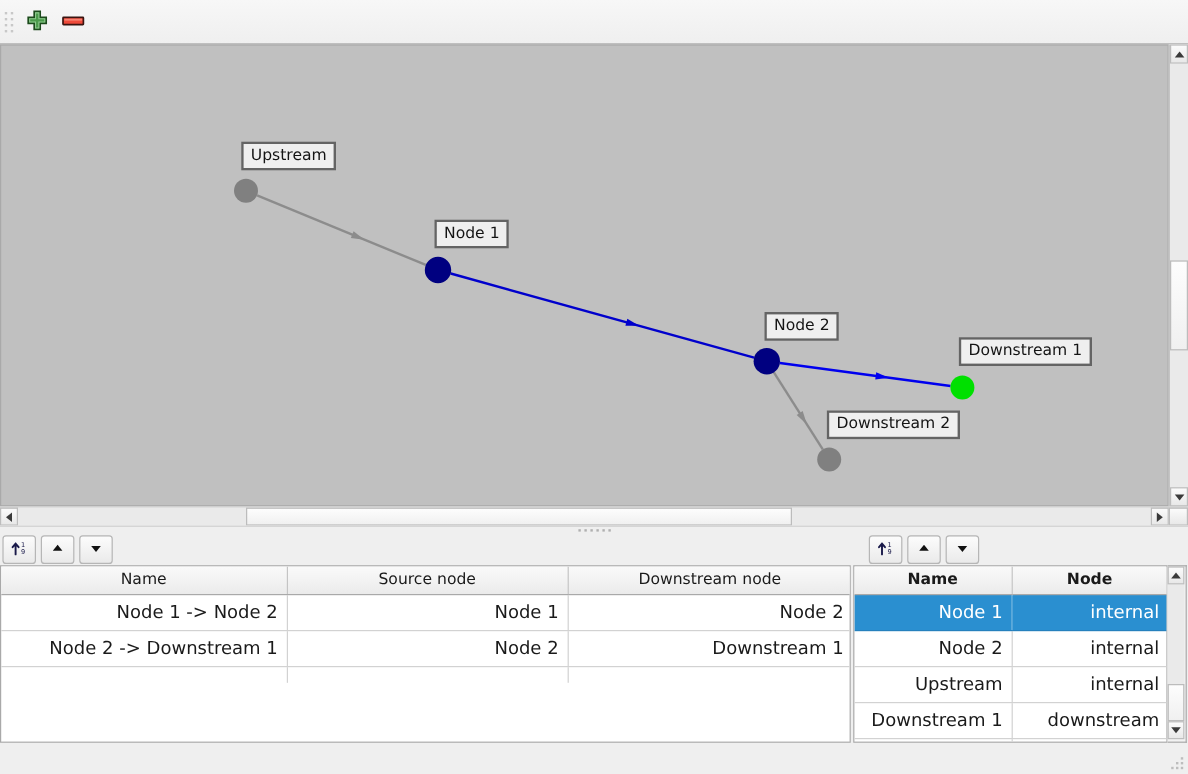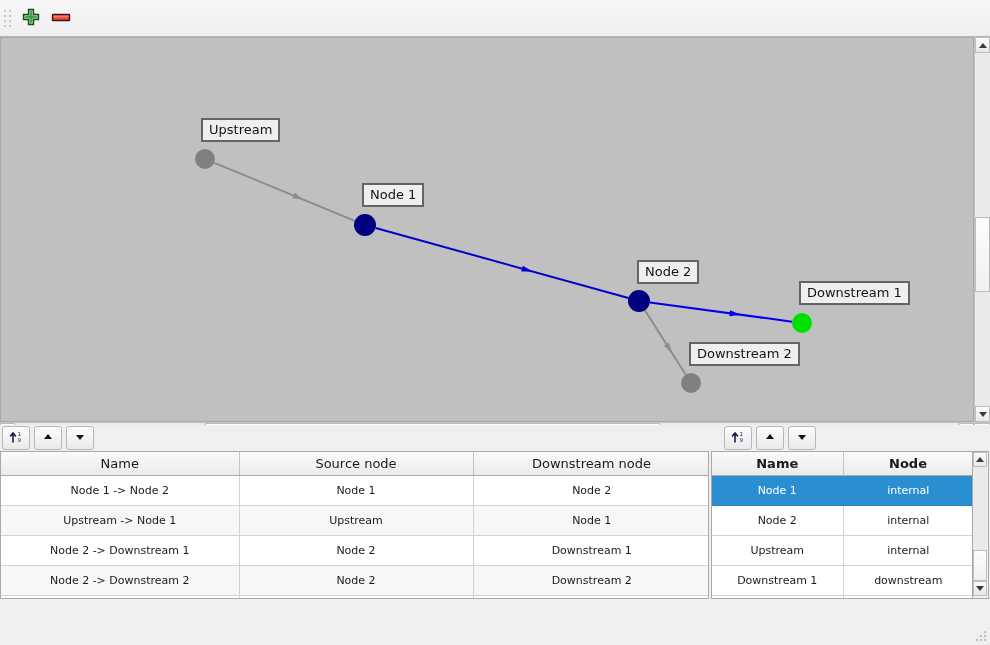--- a/index.html
+++ b/index.html
@@ -105,21 +105,21 @@
     display: flex; align-items: center; justify-content: center;
     cursor: row-resize;
   }
   #splitter .dots {
     display: grid; grid-template-columns: repeat(6, 2px); gap: 3px;
   }
   #splitter .dots i { width: 2px; height: 2px; background: #b0b0b0; display:block; }
 
   
   #bottom-area {
-    position: absolute; left: 0; top: 425px;
+    position: absolute; left: 0; top: 445px;
     width: 990px; height: 200px;
     background: #efefef;
   }
   .pane { position: absolute; top: 0; }
   #edges-pane { left: 0; width: 710px; }
   #nodes-pane { left: 711px; width: 279px; }
 
   .pane-toolbar {
     height: 26px;
     display: flex; align-items: center;
@@ -156,23 +156,23 @@
     color: #1a1a1a;
     text-align: center;
     padding: 0;
   }
   table.grid.bold-head th { font-weight: bold; }
   table.grid td {
     border-right: 1px solid #d2d2d2;
     border-bottom: 1px solid #d2d2d2;
     height: 30px;
     padding: 0 7px;
-    font-size: 11px;
+    font-size: 15px;
     color: #1a1a1a;
-    text-align: center;
+    text-align: right;
     white-space: nowrap;
     overflow: hidden;
     text-overflow: ellipsis;
   }
   table.grid tbody tr.alt td { background: #f7f7f7; }
   table.grid tbody tr.selected td { background: #2a8fd0; color: #ffffff; border-right-color:#2a8fd0; border-bottom-color:#2580bd; }
   table.grid tbody tr.empty td { height: 14px; border-bottom: none; }
   table.grid tbody tr td:last-child { border-right: none; }
 
   
@@ -330,34 +330,24 @@
               <th>Source node</th>
               <th>Downstream node</th>
             </tr>
           </thead>
         <tbody>
             <tr>
               <td>Node 1 -&gt; Node 2</td>
               <td>Node 1</td>
               <td>Node 2</td>
             </tr>
-            <tr class="alt">
-              <td>Upstream -&gt; Node 1</td>
-              <td>Upstream</td>
-              <td>Node 1</td>
-            </tr>
             <tr>
               <td>Node 2 -&gt; Downstream 1</td>
               <td>Node 2</td>
               <td>Downstream 1</td>
-            </tr>
-            <tr class="alt">
-              <td>Node 2 -&gt; Downstream 2</td>
-              <td>Node 2</td>
-              <td>Downstream 2</td>
             </tr>
             <tr class="empty">
               <td></td>
               <td></td>
               <td></td>
             </tr>
           </tbody>
       </table>
     </div>
   </div>

